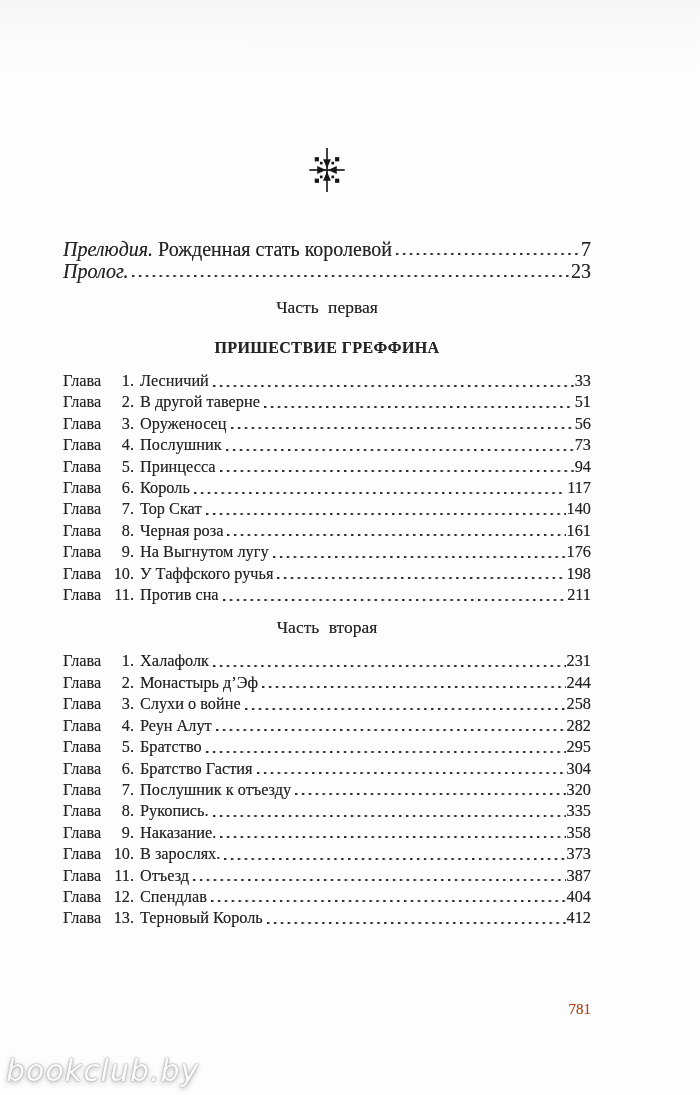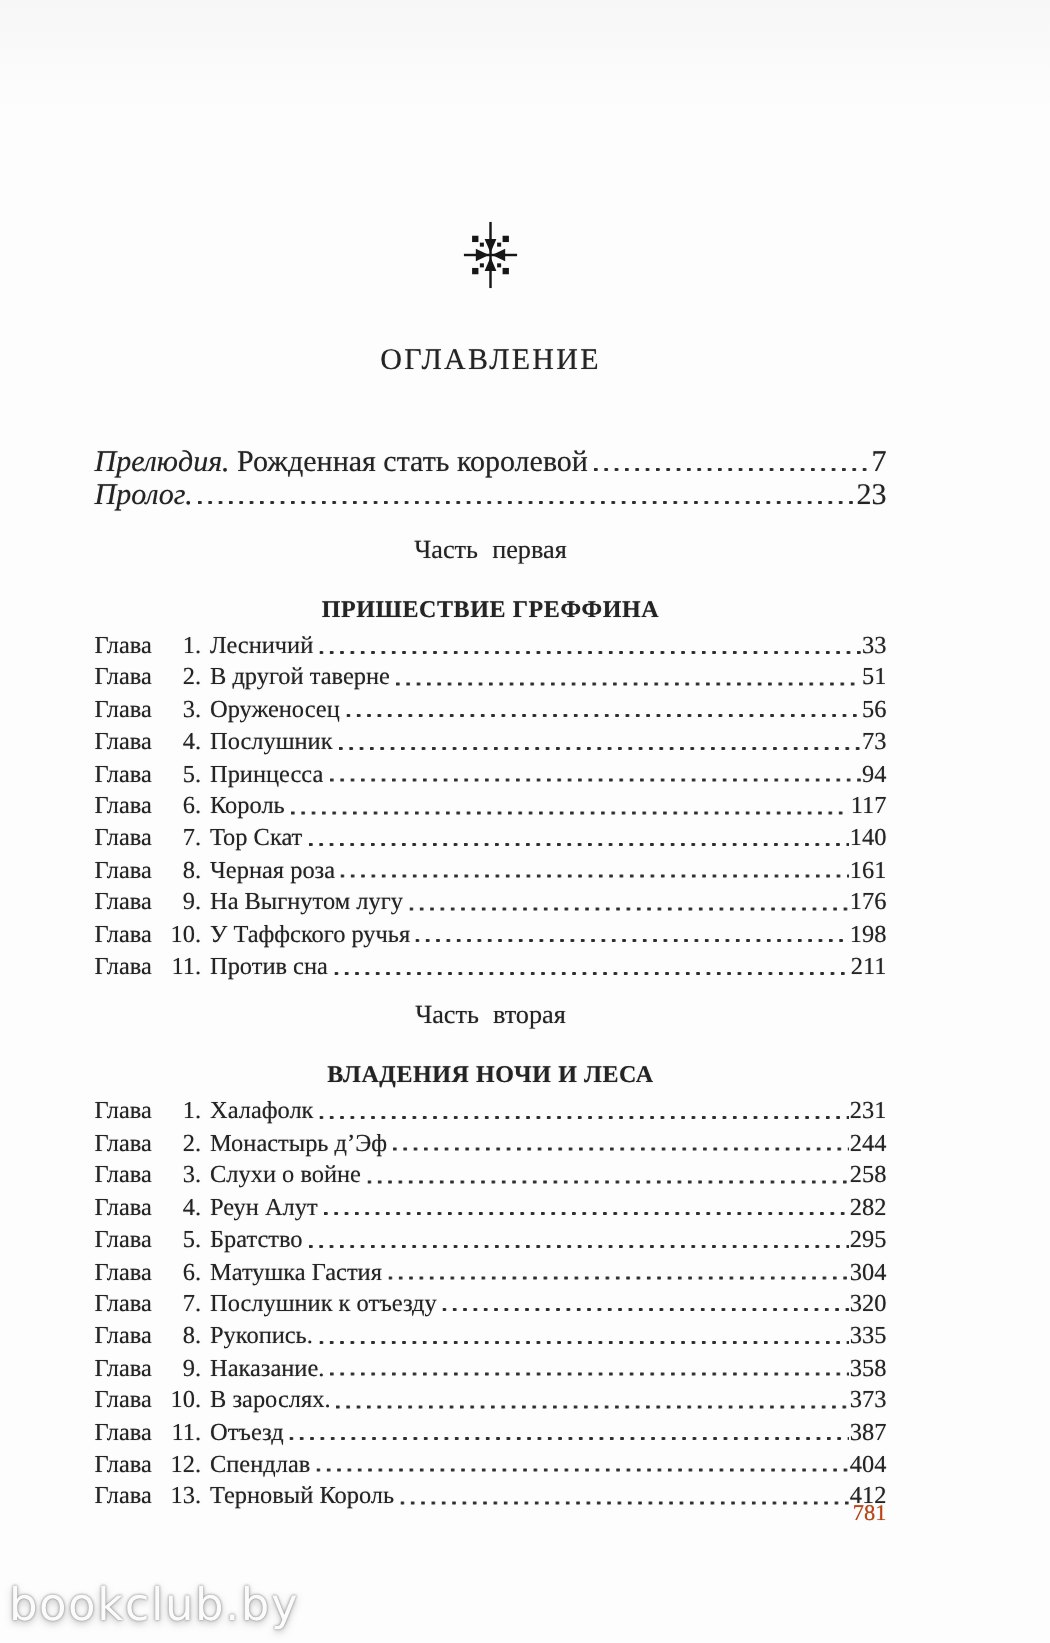--- a/index.html
+++ b/index.html
@@ -36,21 +36,21 @@
     font-size:20px; line-height:22px;
   }
   .fr-it { font-style:italic; }
   .fr-rest { }
 
   .part { }
   .part-one { margin-top:14px; }
   .part-two { margin-top:11px; }
   .part-label { text-align:center; font-size:17.5px; line-height:22px; word-spacing:5px; }
   .part-title { text-align:center; font-size:16px; line-height:21px; font-weight:bold; letter-spacing:0.4px; margin-top:19px; }
-  .part-chapters { margin-top:2px; }
+  .part-chapters { margin-top:12px; }
 
   .ch-row { font-size:16.3px; line-height:21.4px; }
   .ch-word { display:inline-block; width:44px; flex:0 0 auto; }
   .ch-num  { display:inline-block; width:27px; flex:0 0 auto; text-align:right; }
   .ch-title{ margin-left:6px; flex:0 0 auto; }
 
   .leader {
     flex:1 1 auto; min-width:10px;
     margin:0 1px 0 4px;
     background-image:radial-gradient(circle at 1.2px 1.2px, #2d2d2d 1.15px, rgba(0,0,0,0) 1.6px);
@@ -64,20 +64,21 @@
     position:absolute; top:1001px; left:63px; width:528px;
     text-align:right; font-size:15px; color:#c2410c;
     text-shadow:0 0 0.6px rgba(46,46,46,0.5);
   }
   .watermark {
     position:absolute; left:6px; bottom:7px;
     font-family:"DejaVu Sans", sans-serif;
     font-size:30px; letter-spacing:1px;
     color:rgba(255,255,255,0.96);
     text-shadow:0 0 2px rgba(150,150,150,0.9), 0 2px 5px rgba(125,125,125,0.5), 0 0 1px rgba(140,140,140,0.9);
+    font-style:italic;
   }
 </style>
 </head>
 <body>
 
 <div class="scan-top"></div>
 
 <div class="content">
 
   <div class="ornament">
@@ -94,21 +95,20 @@
         <rect x="30.4" y="10.6" width="4.4" height="4.4"></rect>
         <rect x="26.6" y="15.4" width="2.8" height="2.8"></rect>
         <rect x="9.2" y="33" width="4.4" height="4.4"></rect>
         <rect x="14.6" y="29.8" width="2.8" height="2.8"></rect>
         <rect x="30.4" y="33" width="4.4" height="4.4"></rect>
         <rect x="26.6" y="29.8" width="2.8" height="2.8"></rect>
       </g>
     </svg>
   </div>
 
-  <h1 class="page-title">ОГЛАВЛЕНИЕ</h1>
 
   <div class="toc-front">
   <div class="row fr-row">
     <span class="fr-it">Прелюдия.</span>
     <span class="fr-rest">&nbsp;Рожденная стать королевой</span>
     <span class="leader"></span>
     <span class="pg">7</span>
   </div>
 
   <div class="row fr-row">
@@ -209,21 +209,20 @@
     <span class="ch-num">11.</span>
     <span class="ch-title">Против сна</span>
     <span class="leader"></span>
     <span class="pg">211</span>
   </div>
 </div>
   </div>
 
   <div class="part part-two">
     <div class="part-label">Часть вторая</div>
-    <div class="part-title">ВЛАДЕНИЯ НОЧИ И ЛЕСА</div>
     <div class="part-chapters">
   <div class="row ch-row">
     <span class="ch-word">Глава</span>
     <span class="ch-num">1.</span>
     <span class="ch-title">Халафолк</span>
     <span class="leader"></span>
     <span class="pg">231</span>
   </div>
 
   <div class="row ch-row">
@@ -254,21 +253,21 @@
     <span class="ch-word">Глава</span>
     <span class="ch-num">5.</span>
     <span class="ch-title">Братство</span>
     <span class="leader"></span>
     <span class="pg">295</span>
   </div>
 
   <div class="row ch-row">
     <span class="ch-word">Глава</span>
     <span class="ch-num">6.</span>
-    <span class="ch-title">Матушка Гастия</span>
+    <span class="ch-title">Братство Гастия</span>
     <span class="leader"></span>
     <span class="pg">304</span>
   </div>
 
   <div class="row ch-row">
     <span class="ch-word">Глава</span>
     <span class="ch-num">7.</span>
     <span class="ch-title">Послушник к отъезду</span>
     <span class="leader"></span>
     <span class="pg">320</span>

